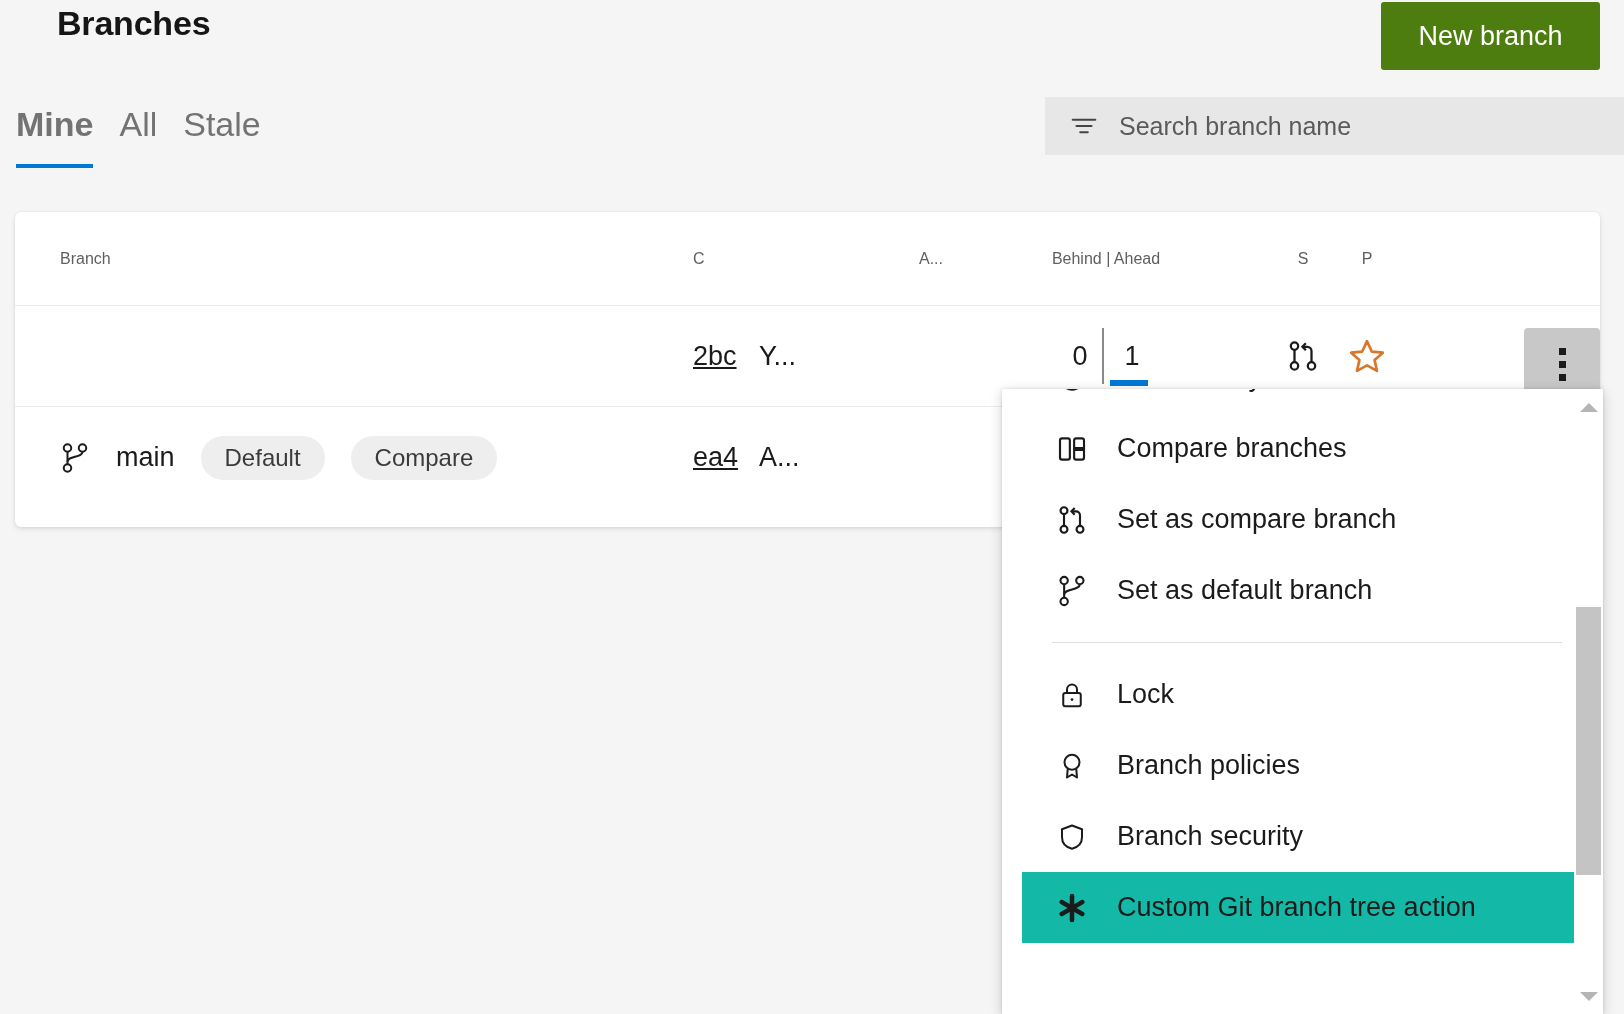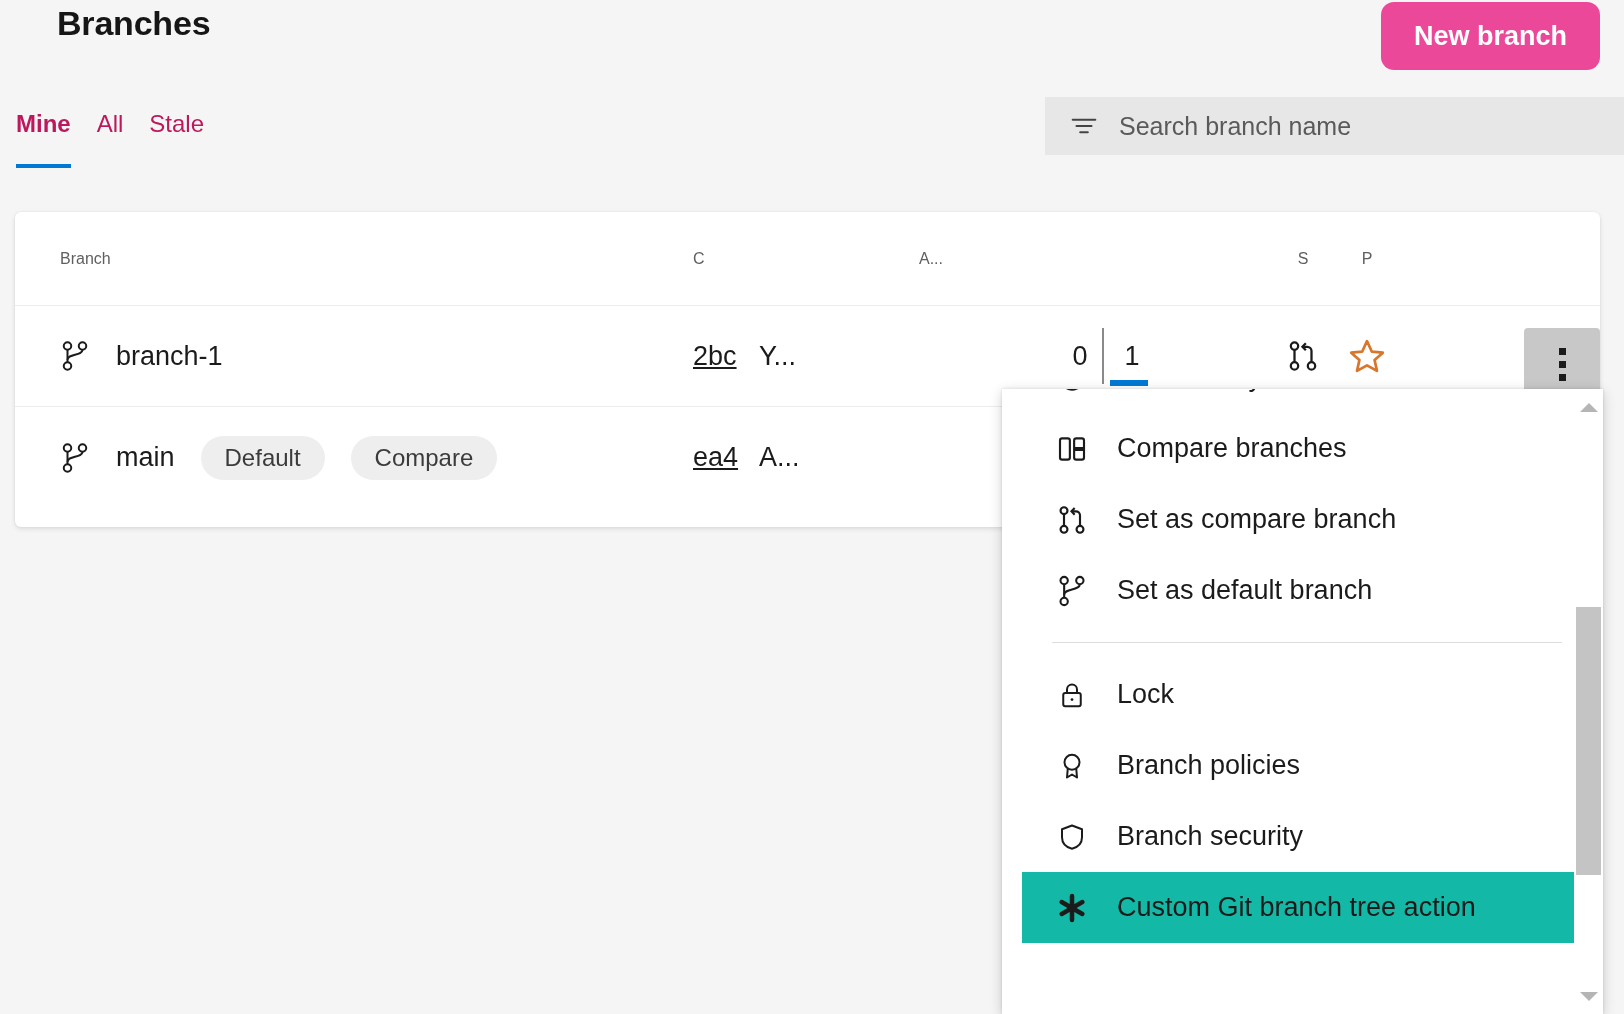--- a/index.html
+++ b/index.html
@@ -27,45 +27,45 @@
     color: #161616;
     margin-left: 41px;
   }
 
   #new-branch-button {
     position: absolute;
     right: 24px;
     top: 2px;
     width: 219px;
     height: 68px;
-    background: #ec4899;
+    background: #4d7c0f;
     color: #ffffff;
     border: none;
-    border-radius: 13px;
+    border-radius: 3px;
     font-family: "Liberation Sans", sans-serif;
     font-size: 27px;
-    font-weight: 700;
+    font-weight: 400;
     cursor: pointer;
     display: flex;
     align-items: center;
     justify-content: center;
   }
 
   
   #tabs {
     position: absolute;
     left: 16px;
     top: 104px;
     display: flex;
     align-items: flex-start;
     gap: 0px;
   }
   .tab {
-    font-size: 24px;
-    color: #be185d;
+    font-size: 34px;
+    color: #737373;
     padding: 0 26px 0 0;
     position: relative;
     cursor: pointer;
     white-space: nowrap;
     line-height: 40px;
   }
   .tab.selected {
     font-weight: 700;
   }
   .tab.selected::after {
@@ -376,37 +376,26 @@
   </span>
   <input id="search-input" type="text" placeholder="Search branch name" style="">
 </div>
 
 <div id="branches-card">
 
   <div class="table-row" id="header-row">
     <div class="col col-branch">Branch</div>
     <div class="col col-commit">C</div>
     <div class="col col-authored">A...</div>
+    <div class="col col-ba">Behind | Ahead</div>
     <div class="col col-status">S</div>
     <div class="col col-pr">P</div>
   </div>
 
   <div class="table-row" id="branch-row-1">
-    <div class="col col-branch">
-      <span class="branch-icon">
-        <svg viewBox="0 0 24 26" width="30" height="34" fill="none" stroke="currentColor" stroke-width="1.6">
-          <circle cx="6" cy="5" r="3"></circle>
-          <circle cx="18" cy="5" r="3"></circle>
-          <circle cx="6" cy="21" r="3"></circle>
-          <path d="M6 8v10"></path>
-          <path d="M18 8c0 5-12 3-12 8"></path>
-        </svg>
-      </span>
-      <span class="branch-name">branch-1</span>
-    </div>
     <div class="col col-commit">
       <span class="commit-link">2bc</span>
     </div>
     <div class="col col-author">
       <span class="muted-cell">Y...</span>
     </div>
     <div class="col col-authored">
       <span class="muted-cell"></span>
     </div>
     <div class="col col-ba">

